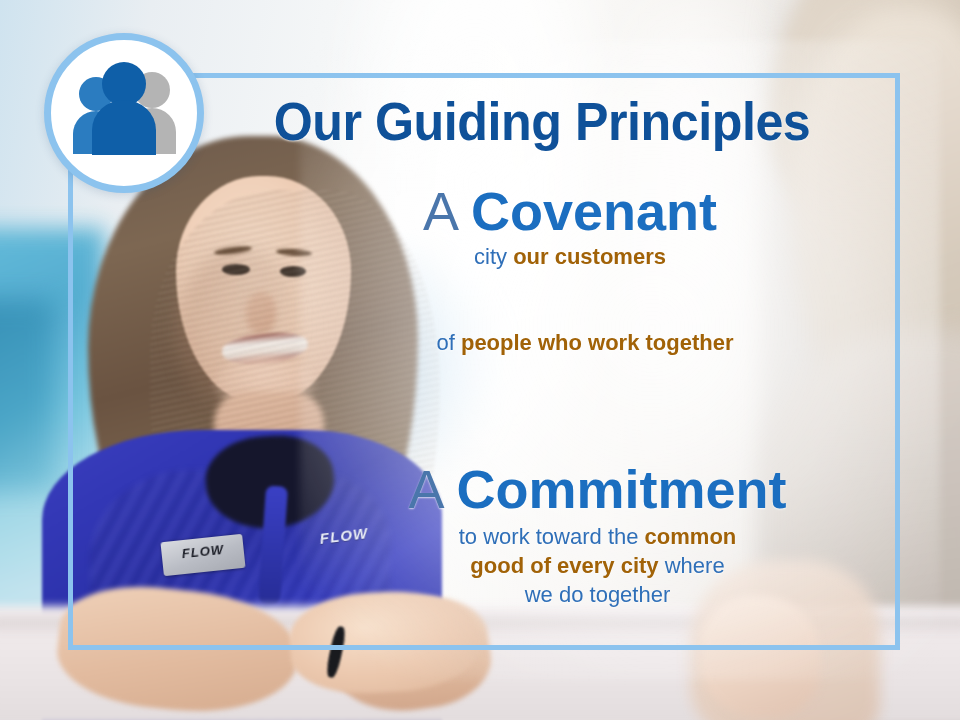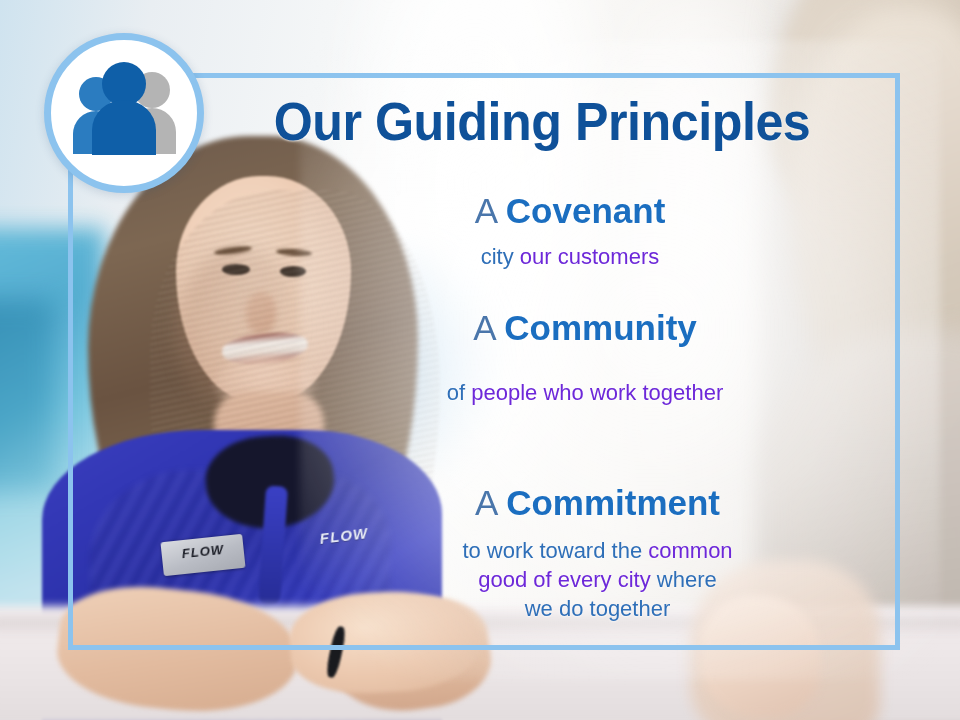--- a/index.html
+++ b/index.html
@@ -428,21 +428,21 @@
     transform-origin: 50% 50%;
     text-shadow: 0 1px 2px rgba(255,255,255,0.65);
   }
 
   .principle {
     position: absolute;
     text-align: center;
   }
   .p-head {
     font-family: "Liberation Sans", sans-serif;
-    font-size: 35px;
+    font-size: 54px;
     line-height: 50px;
     color: #2f6fb8;
     white-space: nowrap;
     text-shadow: 0 1px 2px rgba(255,255,255,0.7);
   }
   .p-head .art {
     font-weight: 400;
     color: #4a76ab;
   }
   .p-head .key {
@@ -450,30 +450,30 @@
     color: #1b6ec0;
   }
   .p-sub {
     font-family: "Liberation Sans", sans-serif;
     font-size: 22px;
     line-height: 29px;
     font-weight: 400;
     color: #2f6fb8;
     text-shadow: 0 1px 2px rgba(255,255,255,0.7);
   }
-  .p-sub b { font-weight: 400; color: #6d28d9; }
+  .p-sub b { font-weight: 700; color: #a16207; }
 
   
   #principle-covenant   { left: 270px; top: 186px;  width: 600px; }
   #principle-covenant .p-sub { margin-top: 6px; }
 
   #principle-community  { left: 300px; top: 303px;  width: 570px; }
   #principle-community .p-sub { margin-top: 25px; }
 
-  #principle-commitment { left: 320px; top: 478px;  width: 555px; }
+  #principle-commitment { left: 320px; top: 464px;  width: 555px; }
   #principle-commitment .p-sub { margin-top: 8px; }
 </style>
 </head>
 <body>
 
 <div id="poster">
 
   <div class="photo-layer">
     <div class="bg-room"></div>
     <div class="bg-window"></div>
@@ -543,24 +543,20 @@
 
   <div class="principle" id="principle-covenant">
     <div class="p-head">
       <span class="art">A</span>
       <span class="key">Covenant</span>
     </div>
     <div class="p-sub"><span>city </span><b>our customers</b></div>
   </div>
 
   <div class="principle" id="principle-community">
-    <div class="p-head">
-      <span class="art">A</span>
-      <span class="key">Community</span>
-    </div>
     <div class="p-sub"><span>of </span><b>people who work together</b><br></div>
   </div>
 
   <div class="principle" id="principle-commitment">
     <div class="p-head">
       <span class="art">A</span>
       <span class="key">Commitment</span>
     </div>
     <div class="p-sub"><span>to work toward the </span><b>common</b><br><b>good of every city</b><span> where</span><br><span>we do together</span></div>
   </div>

